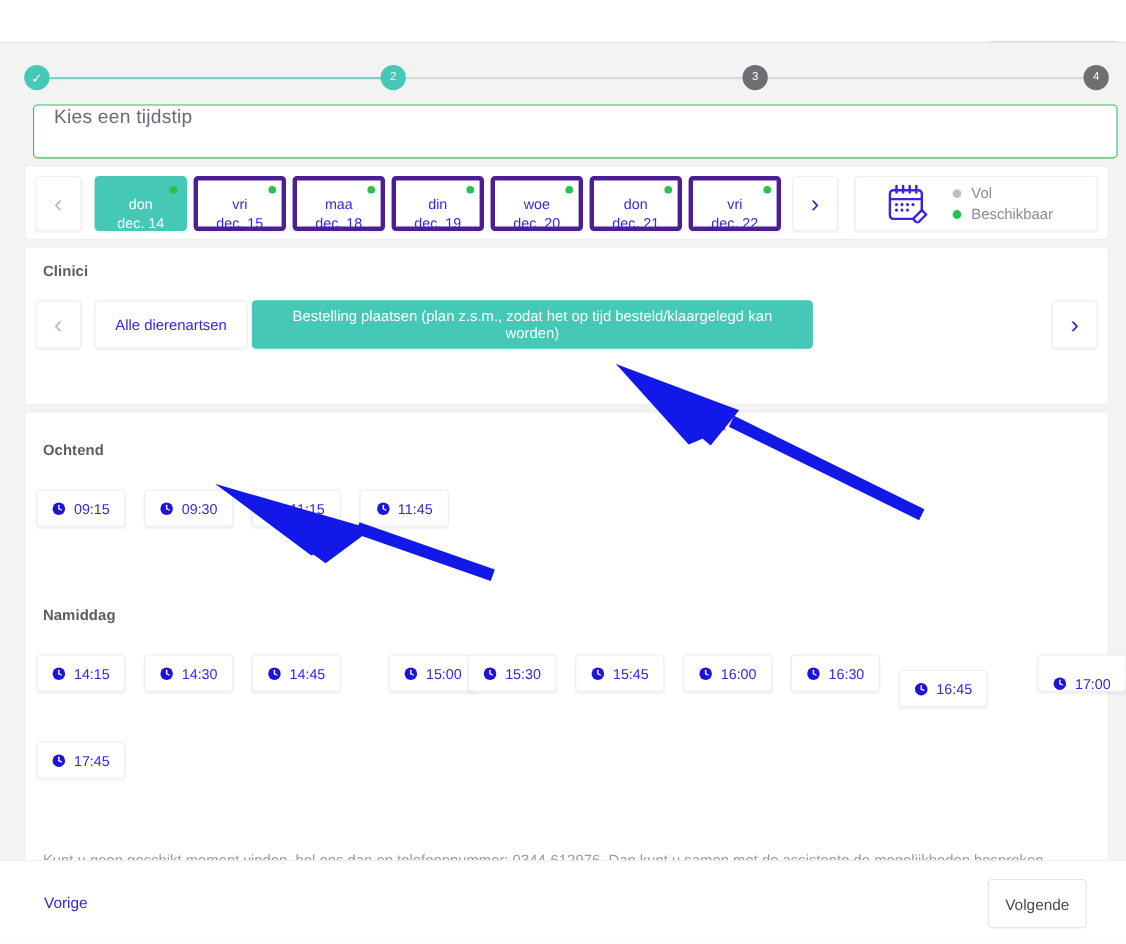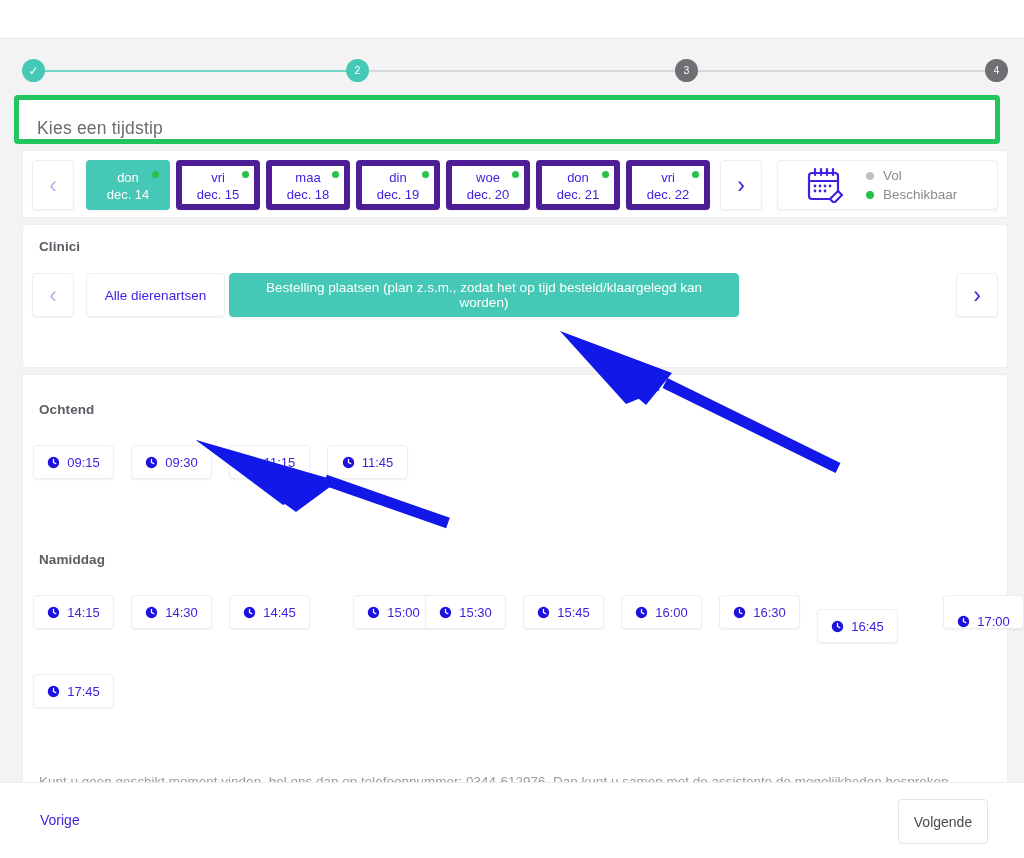--- a/index.html
+++ b/index.html
@@ -83,28 +83,28 @@
     cursor: pointer;
     line-height: 1;
   }
   .step.complete { background: #45c9b6; }
   .step.active   { background: #45c9b6; }
   .step.todo     { background: #6e6e73; }
   .step .tick { font-size: 12px; }
 
   .card-title {
     position: absolute;
-    top: 56px; left: 14px;
+    top: 56px; left: 30px;
     width: 986px;
     height: 49px;
     background: #ffffff;
-    border: 5px solid #22c55e;
+    border: 1px solid #22c55e;
     border-radius: 4px;
     display: flex;
-    align-items: flex-end;
+    align-items: flex-start;
     padding-left: 18px;
   }
   .card-title span {
     font-size: 17.5px;
     color: #6b6b72;
     letter-spacing: .2px;
   }
 
   
   .date-strip {
@@ -136,26 +136,26 @@
     font-family: "Liberation Sans", sans-serif;
   }
   .chev.disabled { color: #b7b3ec; }
 
   .date-card {
     position: absolute;
     top: 9px;
     width: 84px;
     height: 50px;
     background: #ffffff;
-    border: 6px solid #4c1d95;
+    border: 4px solid #4c1d95;
     border-radius: 4px;
     box-shadow: 0 1px 2px rgba(0,0,0,.05);
     cursor: pointer;
     text-align: center;
-    padding-top: 3px;
+    padding-top: 13px;
   }
   .date-card.selected {
     background: #45c9b6;
     border-color: #45c9b6;
   }
   .date-card .dow, .date-card .dom {
     display: block;
     font-size: 13px;
     color: #3c23e0;
     line-height: 17px;

